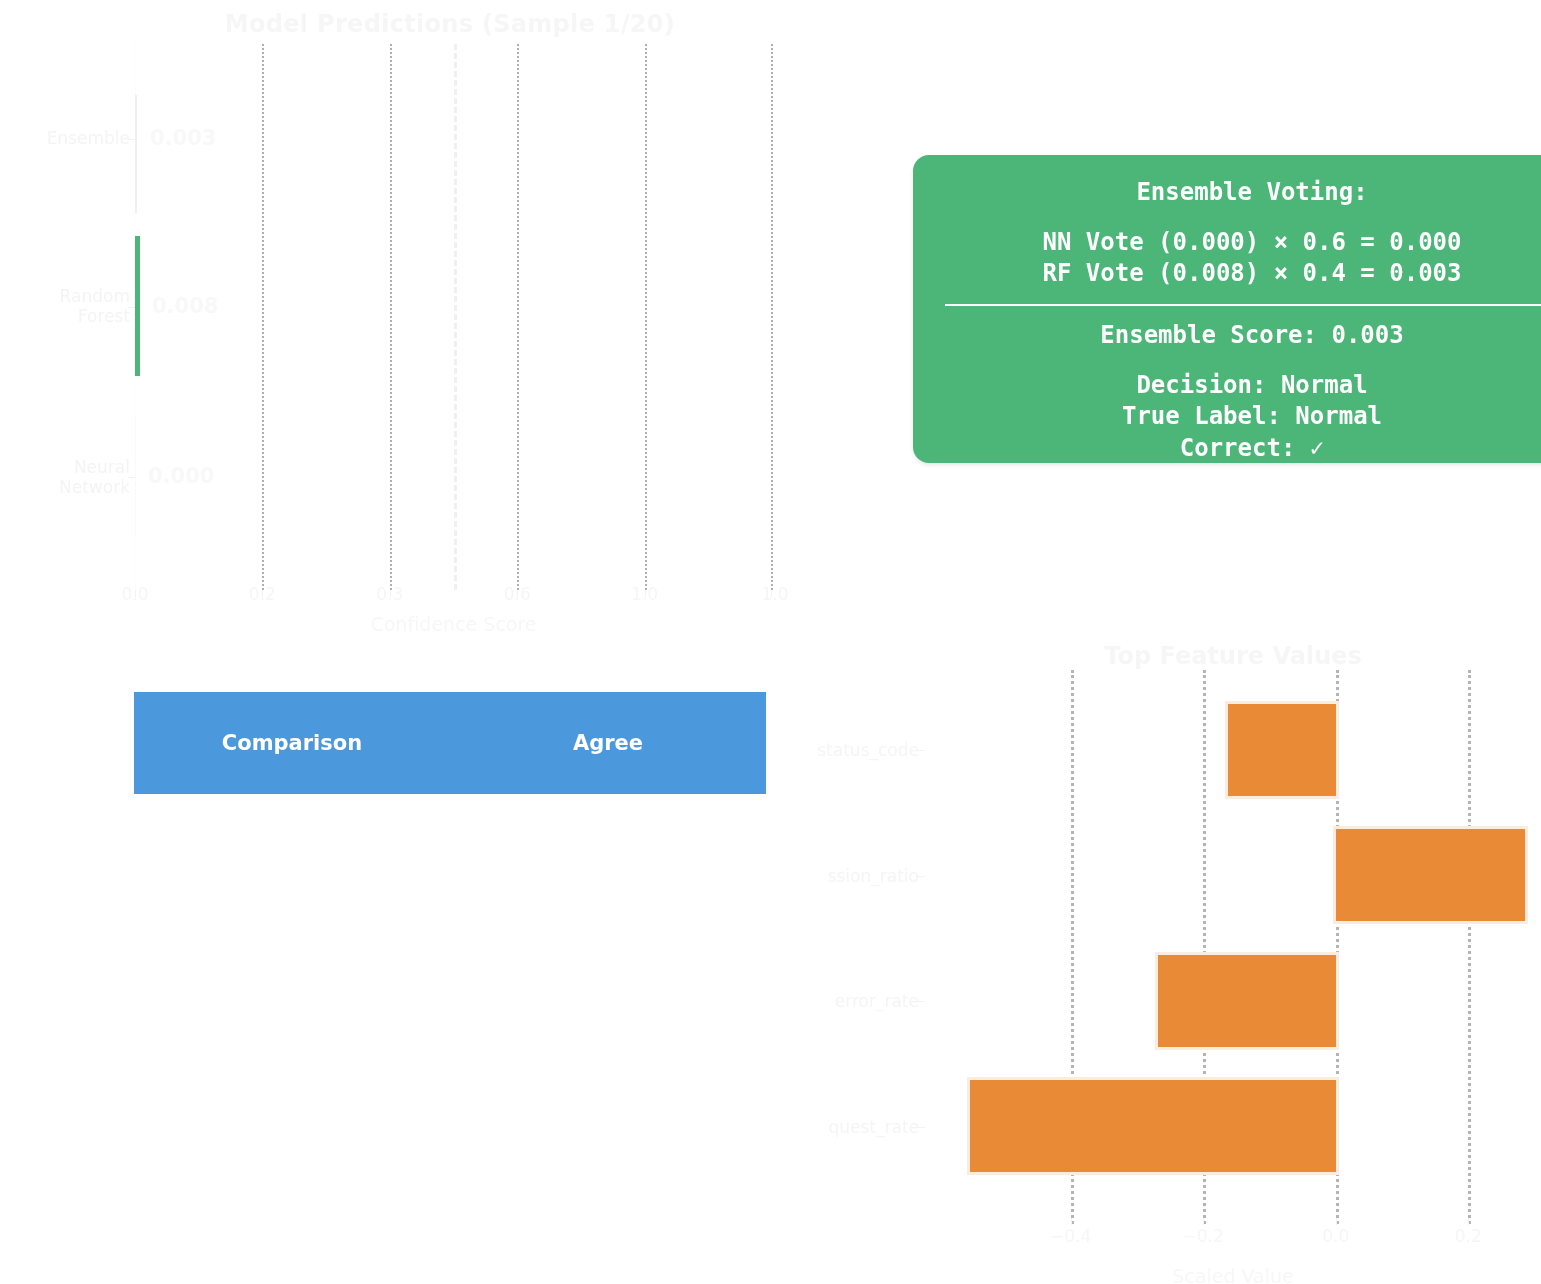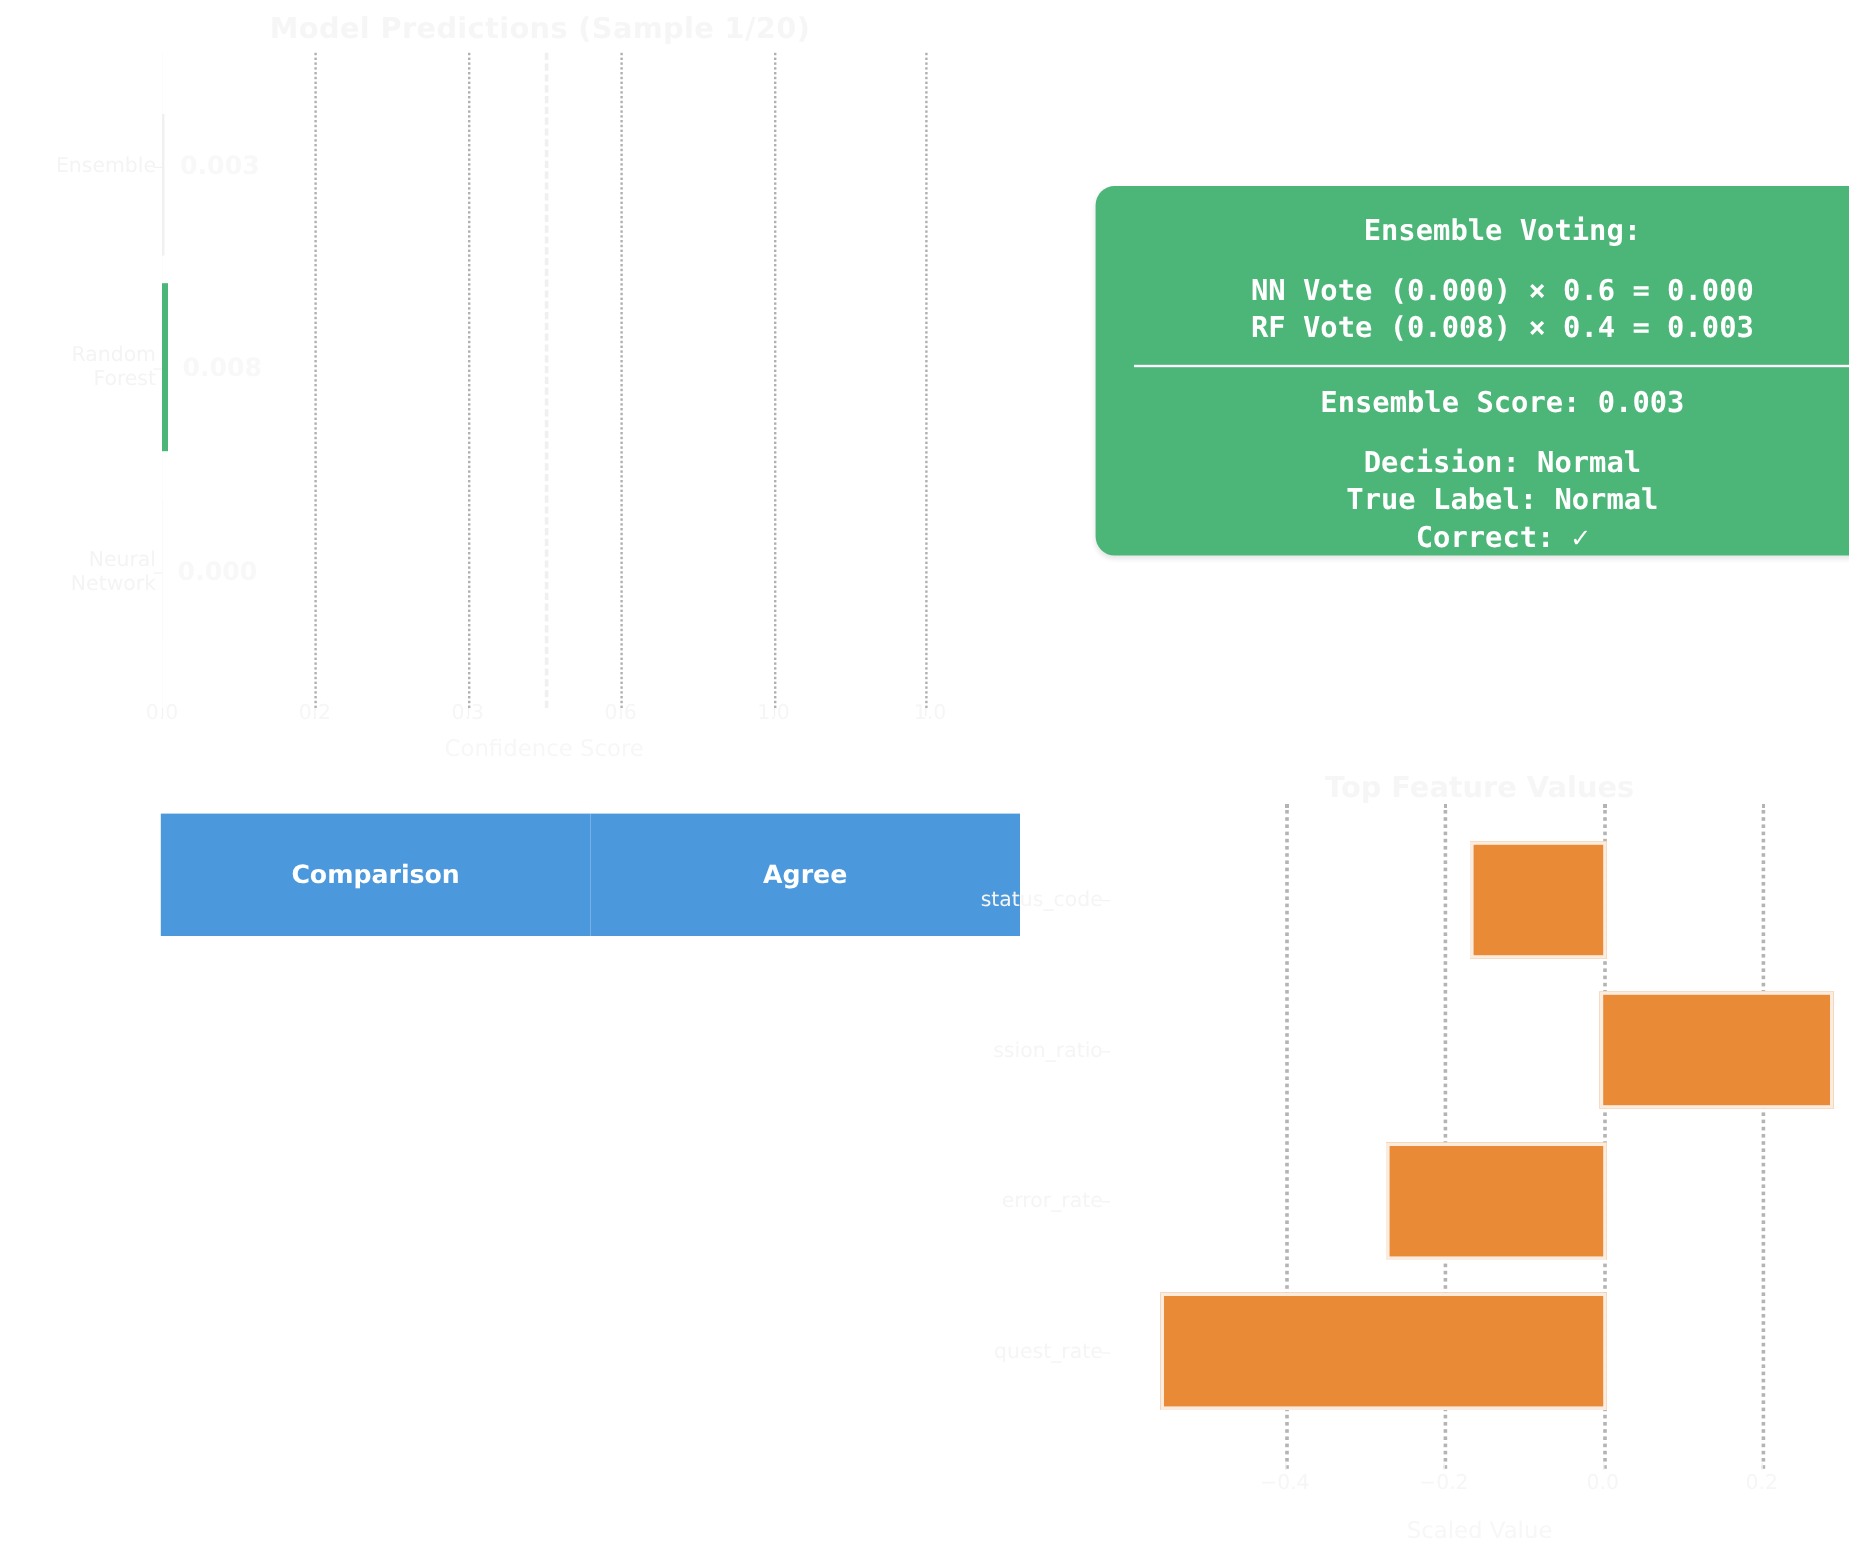--- a/index.html
+++ b/index.html
@@ -120,22 +120,22 @@
   }
   #ensemble-panel .gap { height: 18px; }
   #ensemble-divider {
     height: 2px;
     background: #ffffff;
     margin: 14px 8px 14px 8px;
   }
 
   
   #panel-row {
-    left: 134px; top: 678px;
-    width: 716px; height: 102px;
+    left: 134px; top: 692px;
+    width: 632px; height: 102px;
     display: flex;
     gap: 0;
   }
   .blue-panel {
     flex: 1 1 0;
     background: #4b98dc;
     color: #ffffff;
     display: flex;
     align-items: center;
     justify-content: center;

